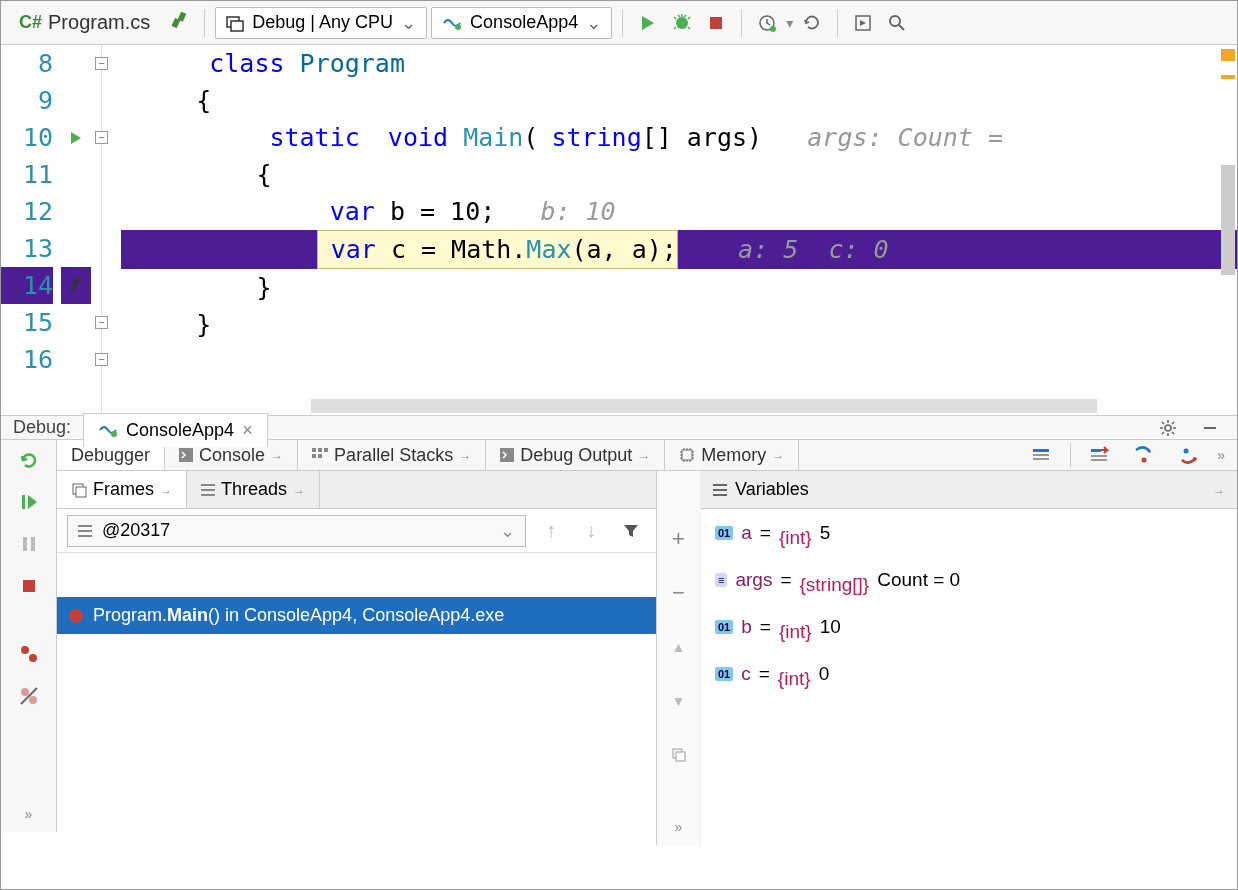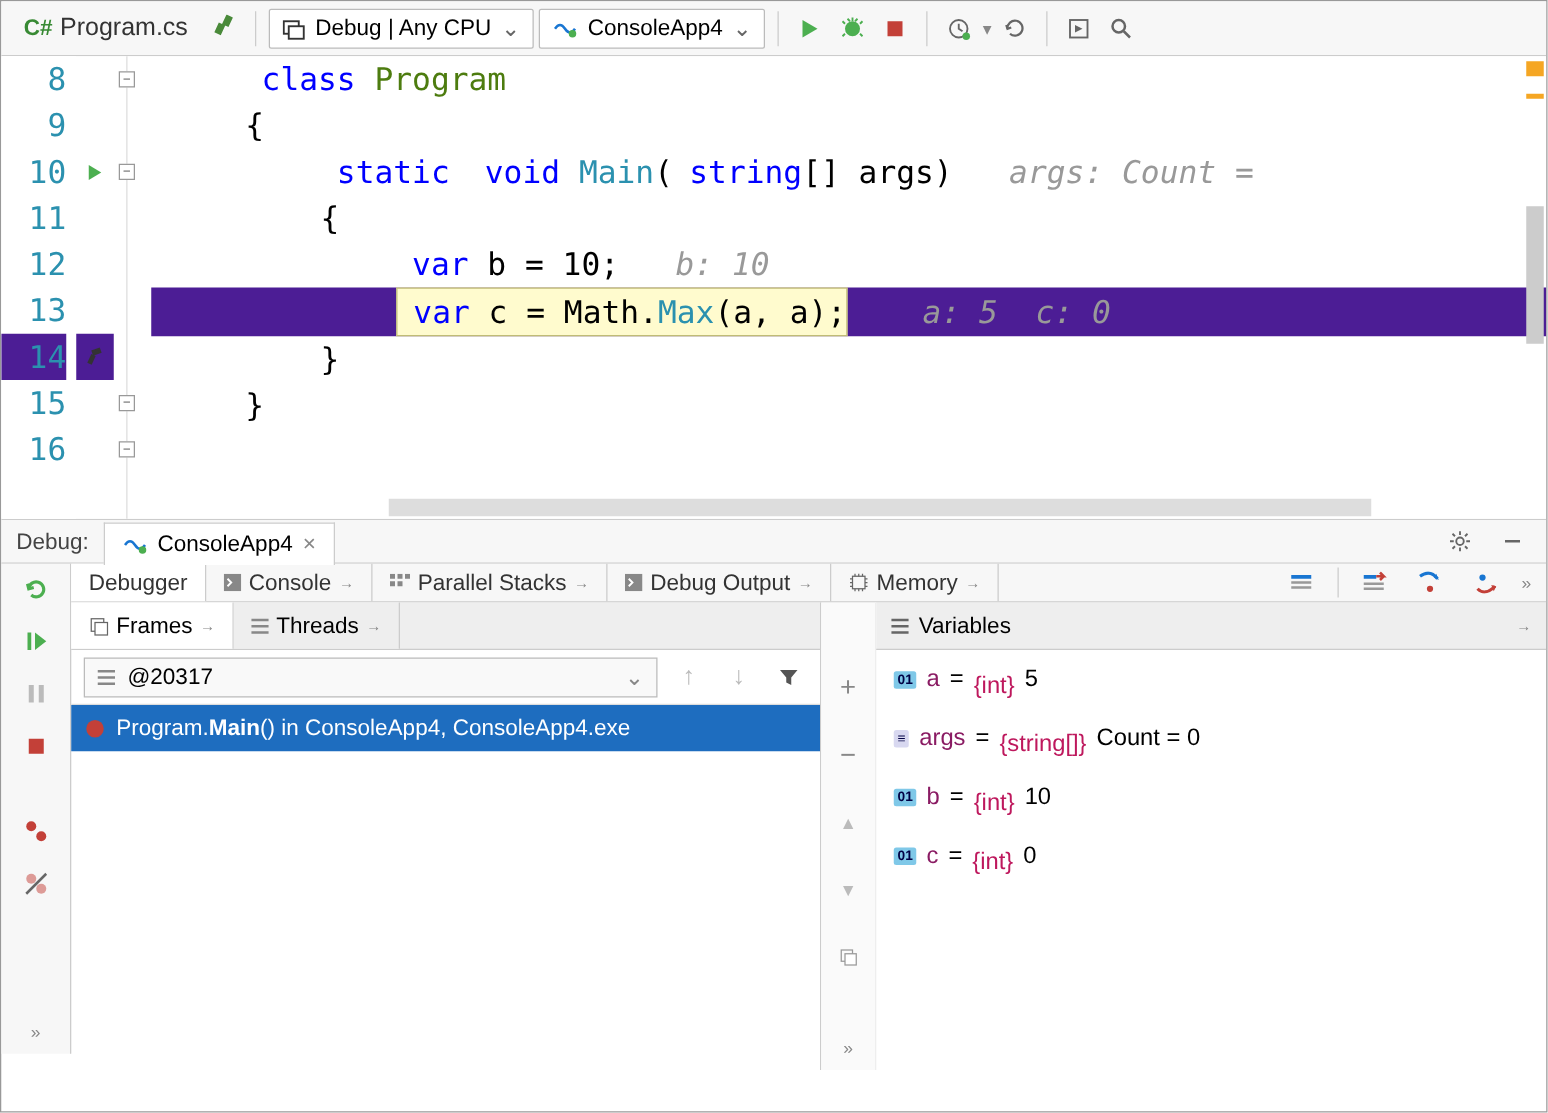--- a/index.html
+++ b/index.html
@@ -14,50 +14,50 @@
 .flex-spacer { flex: 1; }
 .editor { height: 370px; display: flex; font-family: Consolas, monospace; font-size: 25px; line-height: 37px; position: relative; background: #fff; }
 .gutter-nums { width: 60px; text-align: right; color: #2b91af; padding-right: 8px; background: #fff; }
 .gutter-run { width: 30px; }
 .gutter-fold { width: 30px; position: relative; }
 .fold-line { position: absolute; left: 10px; top: 0; bottom: 0; width: 1px; background: #ddd; }
 .fold-box { width: 13px; height: 13px; border: 1px solid #999; background: #fff; position: absolute; left: 4px; display: flex; align-items: center; justify-content: center; font-size: 10px; color: #666; }
 .code-area { flex: 1; position: relative; }
 .code-line { white-space: pre; }
 .kw { color: #0000ff; margin-left: 13px; }
-.type { color: #4d7c0f; }
+.type { color: #0369a1; }
 .method { color: #2b91af; }
 .hint { color: #999; font-style: italic; }
 .line-14 { background: #4c1d95; }
 .highlight-exec { background: #fffbce; border: 1px solid #c0bc76; display: inline-block; }
 .ed-scrollbar { position: absolute; right: 2px; top: 4px; width: 14px; }
 .ed-marker { width: 14px; height: 12px; background: #f5a623; margin-bottom: 2px; }
 .ed-marker.sel { background: #f5a623; height: 4px; }
 .hscroll { position: absolute; bottom: 2px; left: 190px; right: 140px; height: 14px; background: #ddd; }
-.debug-header { height: 36px; border-top: 1px solid #ccc; border-bottom: 1px solid #ccc; display: flex; align-items: center; padding: 0 12px; gap: 12px; background: #f7f7f7; }
+.debug-header { height: 25px; border-top: 1px solid #ccc; border-bottom: 1px solid #ccc; display: flex; align-items: center; padding: 0 12px; gap: 12px; background: #f7f7f7; }
 .debug-header .lbl { font-size: 18px; color: #444; }
 .run-tab { background: #fff; border: 1px solid #ccc; border-bottom: none; padding: 6px 14px; display: flex; align-items: center; gap: 8px; font-size: 18px; position: relative; top: 2px; }
 .close-x { color: #888; cursor: pointer; }
 .gear { margin-left: auto; color: #666; cursor: pointer; }
 .panel-tabs { height: 42px; border-bottom: 1px solid #ccc; display: flex; align-items: stretch; background: #f7f7f7; }
 .side-col { width: 56px; border-right: 1px solid #ccc; background: #f7f7f7; display: flex; flex-direction: column; align-items: center; padding-top: 2px; gap: 6px; }
 .side-btn { width: 36px; height: 36px; display: flex; align-items: center; justify-content: center; cursor: pointer; }
 .pt-tab { padding: 0 14px; display: flex; align-items: center; gap: 6px; font-size: 18px; color: #333; border-right: 1px solid #ccc; cursor: pointer; }
 .pt-tab.active { background: #fff; }
 .arrow-sm { color: #888; font-size: 12px; }
 .pt-actions { margin-left: auto; display: flex; align-items: center; gap: 14px; padding: 0 12px; }
 .lower { display: flex; height: 392px; }
 .panel-body { flex: 1; display: flex; }
 .frames-panel { width: 600px; border-right: 1px solid #ccc; display: flex; flex-direction: column; }
 .sub-tabs { height: 38px; background: #eee; border-bottom: 1px solid #ccc; display: flex; align-items: stretch; }
 .sub-tab { padding: 0 14px; display: flex; align-items: center; gap: 6px; font-size: 18px; cursor: pointer; border-right: 1px solid #ccc; }
 .sub-tab.active { background: #fff; }
 .thread-row { height: 44px; border-bottom: 1px solid #ddd; display: flex; align-items: center; padding: 0 10px; gap: 10px; }
 .thread-combo { flex: 1; height: 32px; border: 1px solid #bbb; background: #f9f9f9; display: flex; align-items: center; padding: 0 10px; font-size: 18px; gap: 10px; }
-.frame-item { background: #1e6dbf; color: #fff; padding: 8px 12px; font-size: 18px; display: flex; align-items: center; gap: 10px; }
+.frame-item { background: #1e6dbf; color: #fff; padding: 8px 12px; font-size: 18px; display: flex; align-items: center; gap: 10px; margin-top: 44px; }
 .bp-dot { width: 14px; height: 14px; background: #c34038; border-radius: 50%; }
 .vars-panel { flex: 1; display: flex; }
 .vars-side { width: 44px; border-right: 1px solid #eee; background: #fafafa; display: flex; flex-direction: column; align-items: center; padding-top: 50px; gap: 18px; }
 .vars-main { flex: 1; }
 .vars-header { height: 38px; background: #eee; border-bottom: 1px solid #ccc; display: flex; align-items: center; padding: 0 12px; gap: 8px; font-size: 18px; }
 .var-row { padding: 7px 14px; font-size: 19px; display: flex; align-items: center; gap: 8px; }
 .var-badge { background: #7fc8e8; color: #004; font-size: 11px; font-weight: bold; padding: 1px 3px; border-radius: 2px; }
 .var-badge.arr { background: #d8d8f0; }
 .var-name { color: #8a1b63; }
 .var-type { color: #be185d; margin-top: 11px; }

